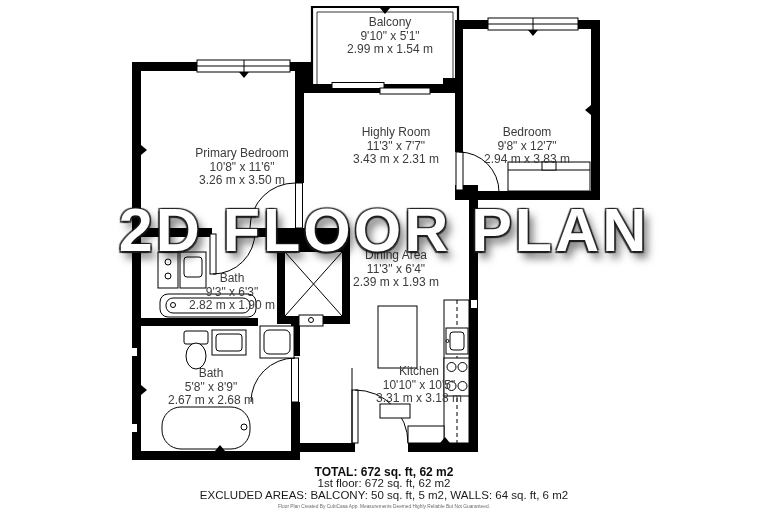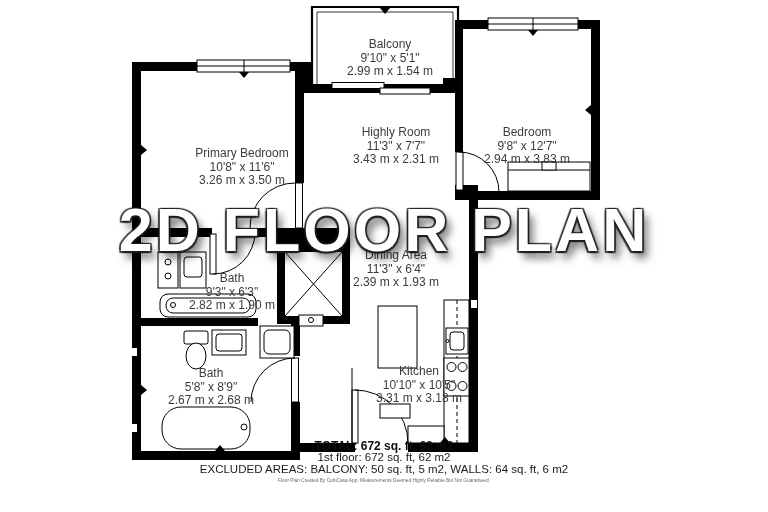--- a/index.html
+++ b/index.html
@@ -9,21 +9,21 @@
   .room-label{position:absolute;transform:translateX(-50%);text-align:center;
               color:#3c3c3c;font-size:12px;line-height:13.5px;white-space:nowrap;z-index:5;}
   .watermark{position:absolute;left:50%;top:195px;transform:translateX(-50%);
              font-weight:bold;font-size:61px;letter-spacing:3px;color:#ffffff;white-space:nowrap;
              z-index:10;pointer-events:none;
              text-shadow:-1.5px -1.5px 1px rgba(25,25,25,.85),
                           1.5px -1.5px 1px rgba(25,25,25,.85),
                          -1.5px  1.5px 1px rgba(25,25,25,.85),
                           1.5px  1.5px 1px rgba(25,25,25,.85),
                           5px 7px 9px rgba(0,0,0,.55);}
-  .summary{position:absolute;left:0;top:440px;width:100%;text-align:center;z-index:6;}
+  .summary{position:absolute;left:0;top:466px;width:100%;text-align:center;z-index:6;}
   .sum-total{font-weight:bold;font-size:12px;line-height:12px;color:#0d0d0d;}
   .sum-line{font-size:11.5px;line-height:11.5px;color:#1a1a1a;}
   .sum-disc{font-size:6px;line-height:7px;color:#6b6b6b;margin-top:3px;transform:scale(.8);transform-origin:50% 0;}
 </style>
 </head>
 <body>
 
 <div class="stage">
 
   <svg width="768" height="512" viewBox="0 0 768 512">
@@ -162,21 +162,21 @@
       <polygon points="215,451 225,451 220,445"></polygon>
       <polygon points="440,443 450,443 445,437"></polygon>
     </g>
     <g fill="#ffffff">
       <rect x="130" y="348" width="7" height="8"></rect>
       <rect x="130" y="424" width="7" height="8"></rect>
       <rect x="471" y="300" width="6" height="8"></rect>
     </g>
   </svg>
 
-  <div class="room-label" style="left:390px;top:38px;">
+  <div class="room-label" style="left:390px;top:16px;">
     <div>Balcony</div>
     <div>9'10" x 5'1"</div>
     <div>2.99 m x 1.54 m</div>
   </div>
 
   <div class="room-label" style="left:527px;top:90px;margin-top:36px;">
     <div>Bedroom</div>
     <div>9'8" x 12'7"</div>
     <div>2.94 m x 3.83 m</div>
   </div>

